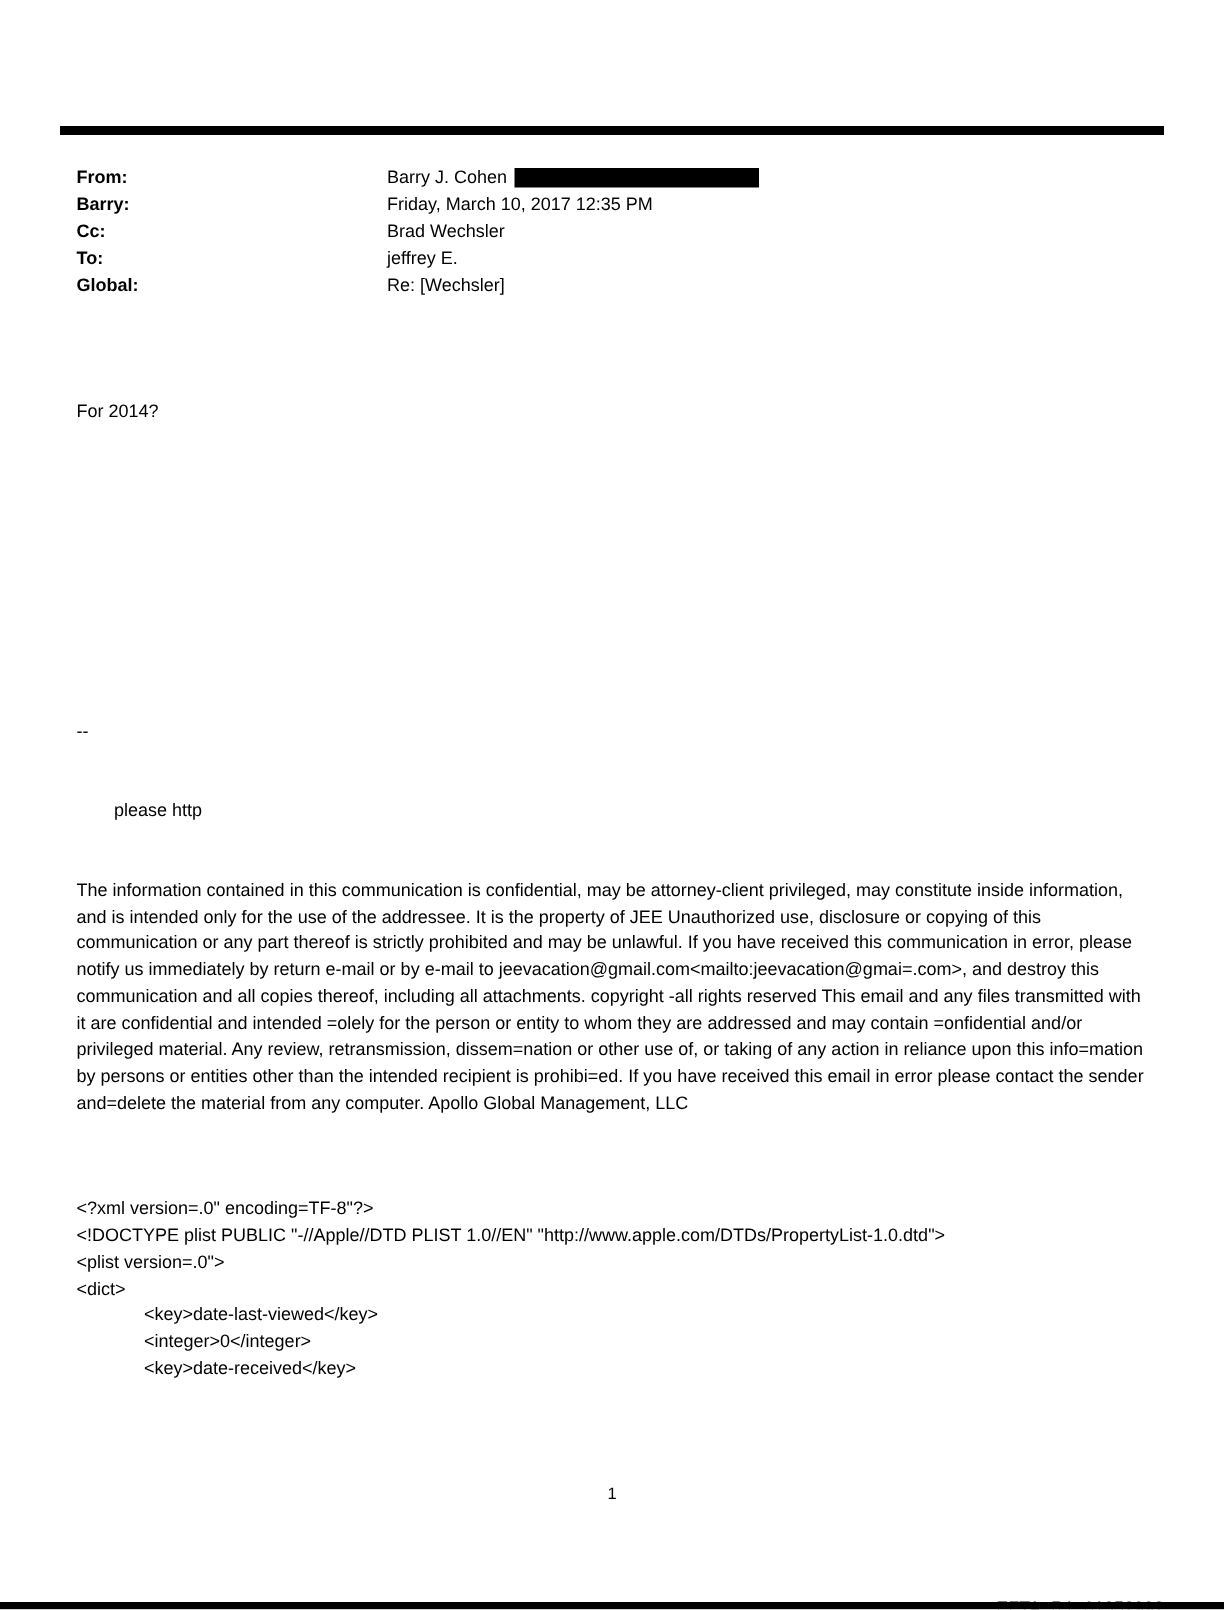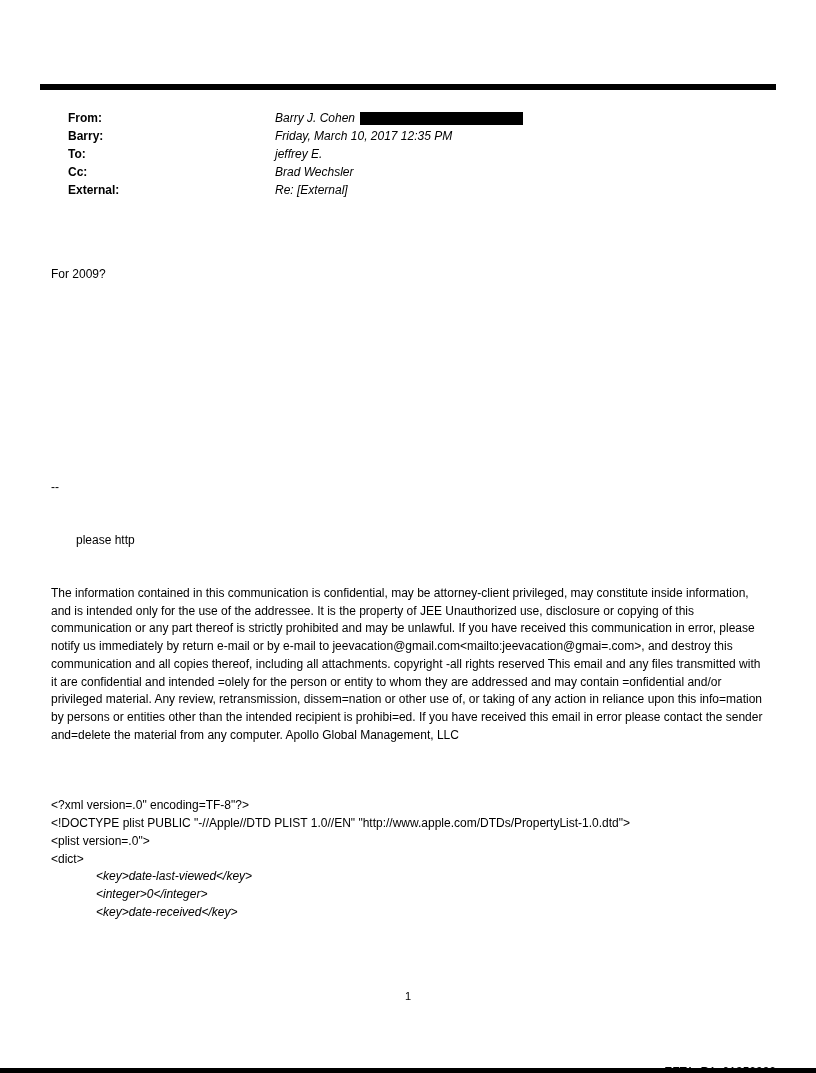--- a/index.html
+++ b/index.html
@@ -20,37 +20,36 @@
   .top-rule {
     position: absolute;
     left: 40px;
     top: 84px;
     width: 736px;
     height: 6px;
     background: #000000;
   }
   .header-block {
     position: absolute;
-    left: 68px;
+    left: 51px;
     top: 109px;
     width: 716px;
   }
   .hrow {
     display: flex;
     line-height: 18px;
     white-space: pre-wrap;
   }
   .hlabel {
     width: 207px;
     flex: 0 0 207px;
     font-weight: bold;
   }
   .hvalue {
     flex: 1;
-    font-style: italic;
   }
   .redaction {
     display: inline-block;
     width: 163px;
     height: 13px;
     background: #000000;
     margin-left: 5px;
     vertical-align: text-bottom;
   }
   .body-block {
@@ -67,21 +66,21 @@
   .indented {
     padding-left: 25px;
   }
   .plist-block {
     margin-top: 17.7px;
   }
   .xml-line {
     line-height: 17.7px;
     white-space: pre;
   }
-  .xml-line.indent-1 { padding-left: 45px; font-style: italic; }
+  .xml-line.indent-1 { padding-left: 45px; }
   .page-number {
     position: absolute;
     left: 0;
     top: 990px;
     width: 100%;
     text-align: center;
     font-size: 11px;
   }
   .bates {
     position: absolute;
@@ -109,35 +108,35 @@
   <div class="header-block">
     <div class="hrow">
       <span class="hlabel">From:</span>
       <span class="hvalue"><span>Barry J. Cohen</span><span class="redaction"></span></span>
     </div>
     <div class="hrow">
       <span class="hlabel">Barry:</span>
       <span class="hvalue">Friday, March 10, 2017 12:35 PM</span>
     </div>
     <div class="hrow">
+      <span class="hlabel">Cc:</span>
+      <span class="hvalue">Brad Wechsler</span>
+    </div>
+    <div class="hrow">
       <span class="hlabel">To:</span>
       <span class="hvalue">jeffrey E.</span>
     </div>
     <div class="hrow">
-      <span class="hlabel">Cc:</span>
-      <span class="hvalue">Brad Wechsler</span>
-    </div>
-    <div class="hrow">
-      <span class="hlabel">External:</span>
-      <span class="hvalue">Re: [External]</span>
+      <span class="hlabel">Global:</span>
+      <span class="hvalue">Re: [Wechsler]</span>
     </div>
   </div>
 
   <div class="body-block">
-    <div>For 2009?</div>
+    <div>For 2014?</div>
     <div class="blank-line"></div>
     <div class="blank-line"></div>
     <div class="blank-line"></div>
     <div>--</div>
     <div class="indented">please http</div>
     <div>The information contained in this communication is confidential, may be attorney-client privileged, may constitute inside information, and is intended only for the use of the addressee. It is the property of JEE Unauthorized use, disclosure or copying of this communication or any part thereof is strictly prohibited and may be unlawful. If you have received this communication in error, please notify us immediately by return e-mail or by e-mail to jeevacation@gmail.com&lt;mailto:jeevacation@gmai=.com&gt;, and destroy this communication and all copies thereof, including all attachments. copyright -all rights reserved This email and any files transmitted with it are confidential and intended =olely for the person or entity to whom they are addressed and may contain =onfidential and/or privileged material. Any review, retransmission, dissem=nation or other use of, or taking of any action in reliance upon this info=mation by persons or entities other than the intended recipient is prohibi=ed. If you have received this email in error please contact the sender and=delete the material from any computer. Apollo Global Management, LLC</div>
     <div class="plist-block"><div class="xml-line indent-0">&lt;?xml version=.0" encoding=TF-8"?&gt;</div><div class="xml-line indent-0">&lt;!DOCTYPE plist PUBLIC "-//Apple//DTD PLIST 1.0//EN" "http://www.apple.com/DTDs/PropertyList-1.0.dtd"&gt;</div><div class="xml-line indent-0">&lt;plist version=.0"&gt;</div><div class="xml-line indent-0">&lt;dict&gt;</div><div class="xml-line indent-1">&lt;key&gt;date-last-viewed&lt;/key&gt;</div><div class="xml-line indent-1">&lt;integer&gt;0&lt;/integer&gt;</div><div class="xml-line indent-1">&lt;key&gt;date-received&lt;/key&gt;</div></div>
   </div>
 
   <div class="page-number">1</div>

